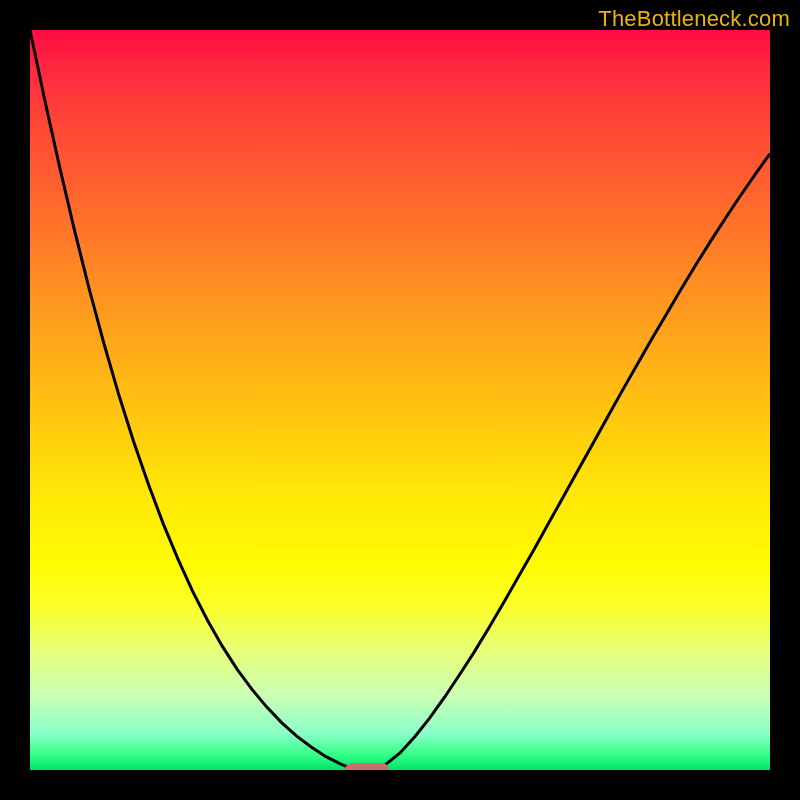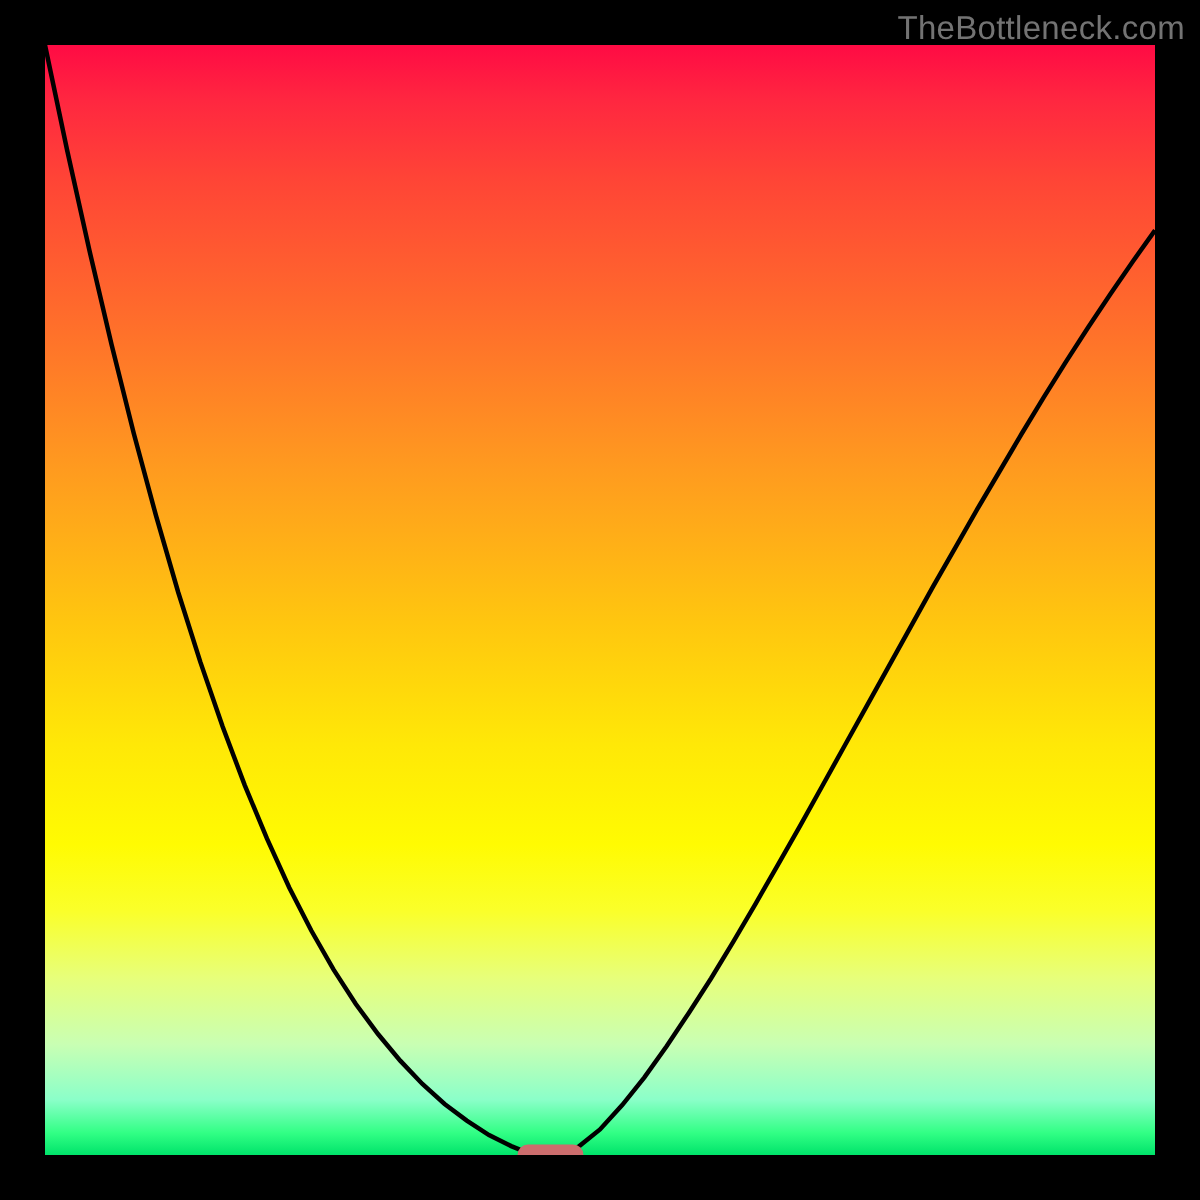--- a/index.html
+++ b/index.html
@@ -45,21 +45,21 @@
       #32ff85 98%,
       #00e36a 100%
     );
   }
   .watermark {
     position: absolute;
     top: 6px;
     right: 10px;
     font-family: Arial, Helvetica, sans-serif;
     font-size: 22px;
-    color: #737373;
+    color: #eab308;
     font-weight: 500;
     letter-spacing: 0.2px;
     user-select: none;
   }
   svg.curves {
     position: absolute;
     left: 0; top: 0;
     width: 100%; height: 100%;
     overflow: visible;
   }

